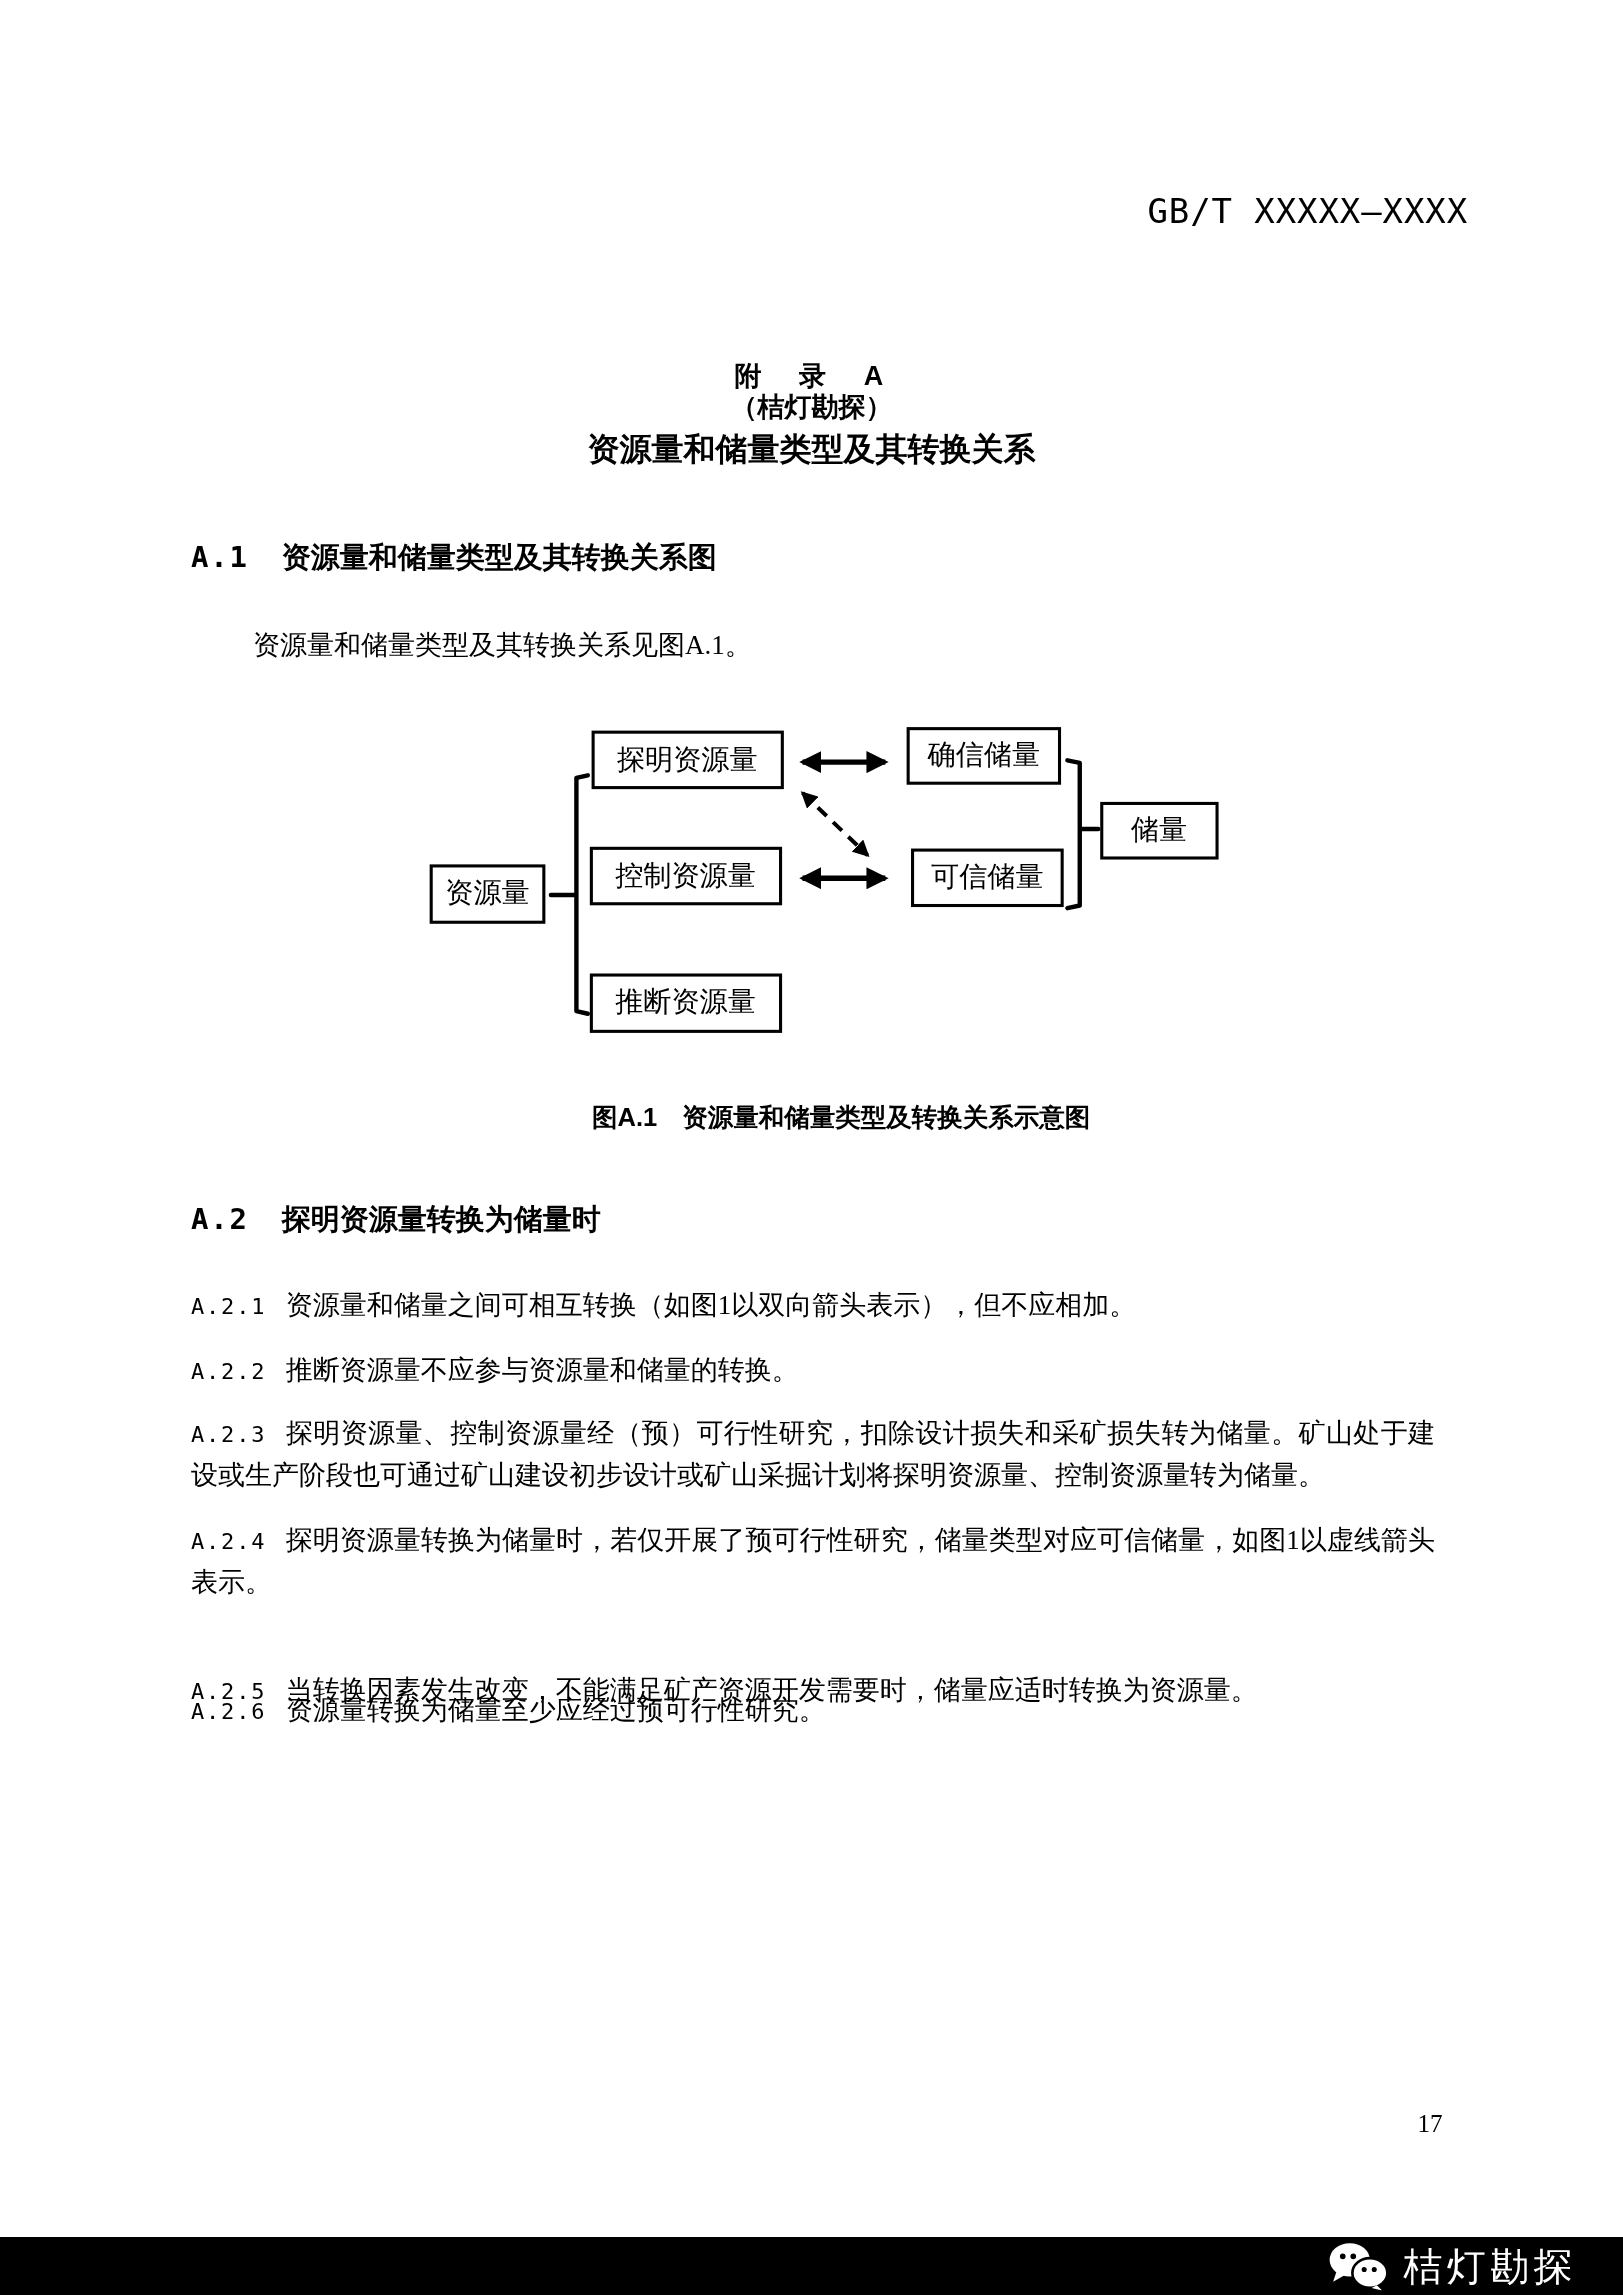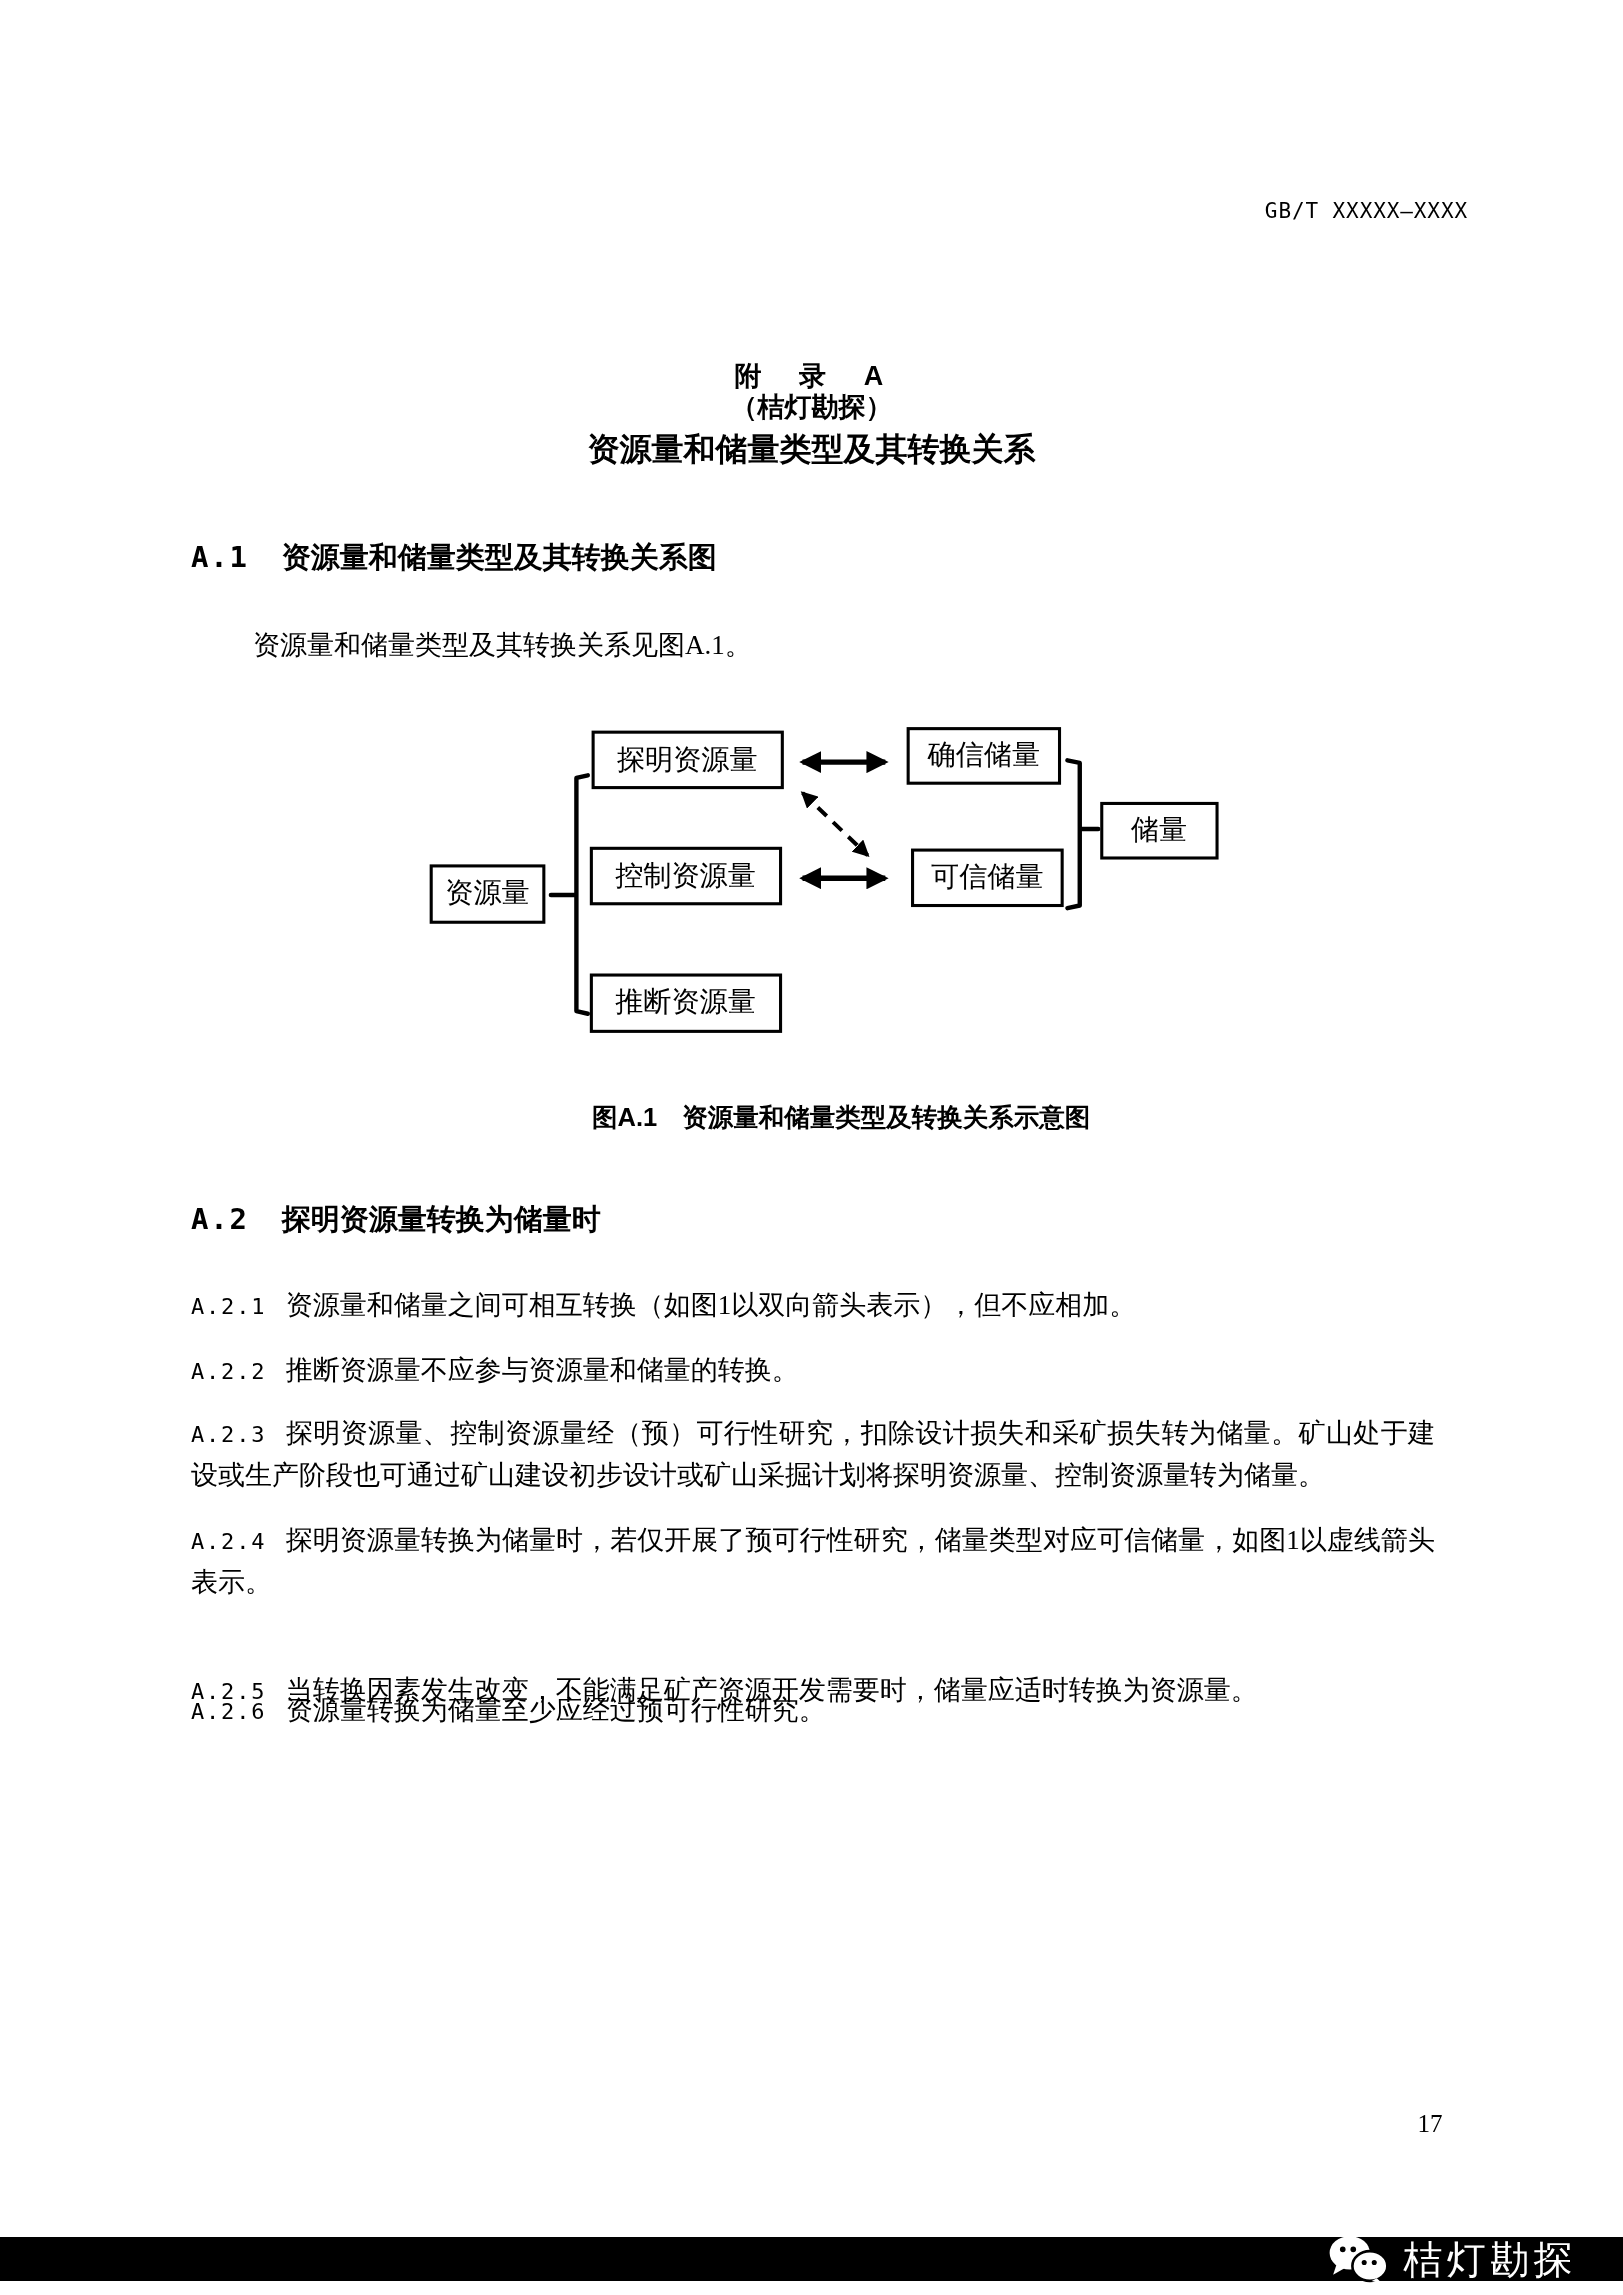--- a/index.html
+++ b/index.html
@@ -9,21 +9,21 @@
     background:#ffffff;
     overflow:hidden;
     font-family:"Liberation Serif","DejaVu Serif",serif;
     color:#000;
   }
   
   .doc-header{
     position:absolute;top:195px;left:0;width:1468px;
     text-align:right;
     font-family:"DejaVu Sans Mono","Liberation Mono",monospace;
-    font-size:21px;line-height:32px;letter-spacing:0.9px;
+    font-size:34px;line-height:32px;letter-spacing:0.9px;
   }
   
   .title-line{position:absolute;left:0;width:1623px;text-align:center;
     font-family:"Liberation Sans","DejaVu Sans",sans-serif;font-weight:bold;}
   .title-1{top:360px;font-size:27px;line-height:33px;letter-spacing:5.3px;}
   .title-2{top:391px;font-size:27px;line-height:33px;}
   .title-3{top:430px;font-size:32px;line-height:39px;}
   
   .block{position:absolute;left:191px;width:1244px;line-height:40px;}
   .heading{font-family:"Liberation Sans","DejaVu Sans",sans-serif;
@@ -56,21 +56,21 @@
   .fig-caption{
     position:absolute;left:592px;top:1099px;
     font-family:"Liberation Sans","DejaVu Sans",sans-serif;
     font-weight:bold;font-size:25.5px;line-height:37px;
   }
   .fig-caption .cap-num{margin-right:25px;}
   
   .page-number{position:absolute;top:2111px;left:1386px;width:88px;
     text-align:center;font-size:25px;line-height:26.4px;}
   
-  .footer-bar{position:absolute;left:0;top:2237px;width:1623px;height:44px;
+  .footer-bar{position:absolute;left:0;top:2237px;width:1623px;height:58px;
     background:#000000;}
   .watermark{position:absolute;right:46px;top:50%;transform:translateY(-50%);
     display:flex;align-items:center;gap:12.3px;}
   .wm-brand{
     font-family:"Liberation Sans","DejaVu Sans",sans-serif;
     color:#ffffff;font-size:39px;letter-spacing:4.4px;line-height:1;
   }
   .wm-icon{display:block;}
 </style>
 </head>

